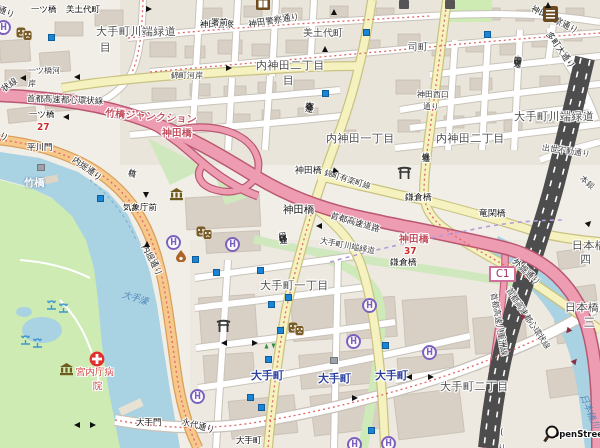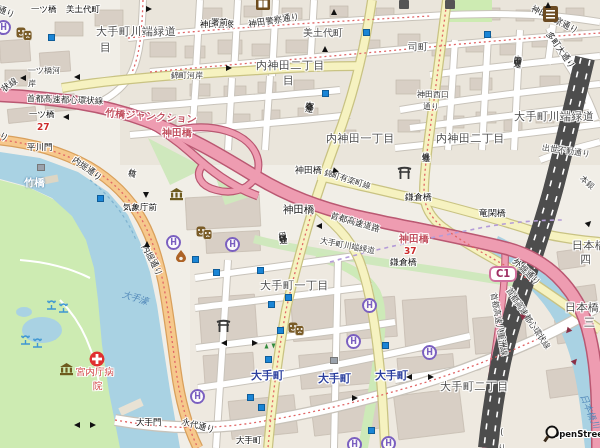--- a/index.html
+++ b/index.html
@@ -15,22 +15,22 @@
   .bus{font-size:8.5px;color:#000;}
   .bridge{font-size:9px;color:#111;}
   .bridge-lg{font-size:10.5px;color:#111;}
   .station{font-size:11px;font-weight:bold;color:#2b3f9e;}
   .red-jct{font-size:10px;font-weight:bold;color:#c2505f;}
   .exit{font-size:9px;font-weight:bold;color:#cc2b2b;}
   .water-lbl{font-size:9px;font-style:italic;color:#4f86b8;text-shadow:none;}
   .white-st{font-size:10.5px;font-weight:bold;color:#fff;text-shadow:0 0 2px #5d8fb5,0 0 2px #5d8fb5;}
   .hosp{font-size:9.5px;color:#d03c3c;}
   .osm{font-size:8.5px;font-weight:bold;color:#111;}
-  .shield{font-size:10px;font-weight:bold;color:#9e2f63;background:#fff;border:2px solid #d06f9d;
-          border-radius:6px;padding:0 5px;text-shadow:none;}
+  .shield{font-size:10px;font-weight:normal;color:#9e2f63;background:#fff;border:2px solid #d06f9d;
+          border-radius:0;padding:0 5px;text-shadow:none;}
   .vert{writing-mode:vertical-rl;text-orientation:upright;letter-spacing:1px;}
   .icon{position:absolute;transform-origin:center;}
   .hotel{width:11px;height:11px;border:2px solid #7a5fc0;border-radius:50%;background:rgba(255,255,255,.85);
          color:#7a5fc0;font-size:8px;font-weight:bold;text-align:center;line-height:11px;}
   .sq{position:absolute;width:7px;height:7px;background:#1a85d6;border:1px solid #0f5d99;box-sizing:border-box;}
   .gsq{position:absolute;width:8px;height:7px;background:#9aa2ac;border:1px solid #777;box-sizing:border-box;}
   .arr{position:absolute;width:0;height:0;border-left:6px solid #111;border-top:3px solid transparent;
        border-bottom:3px solid transparent;transform-origin:center;}
   .arr.red{border-left-color:#8b2f45;}
   .arr.green{border-left-width:5px;border-left-color:#2f8a3a;border-top-width:2.5px;border-bottom-width:2.5px;}

